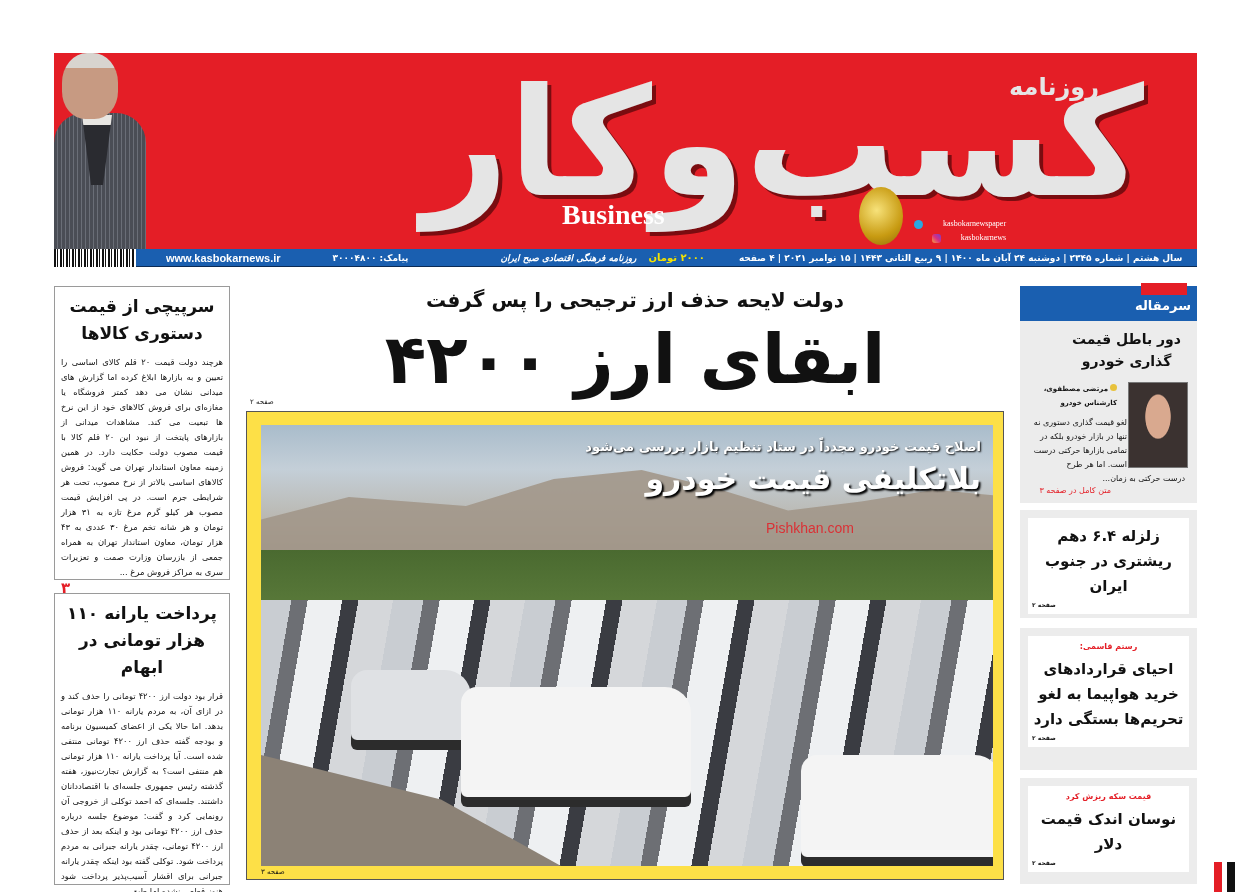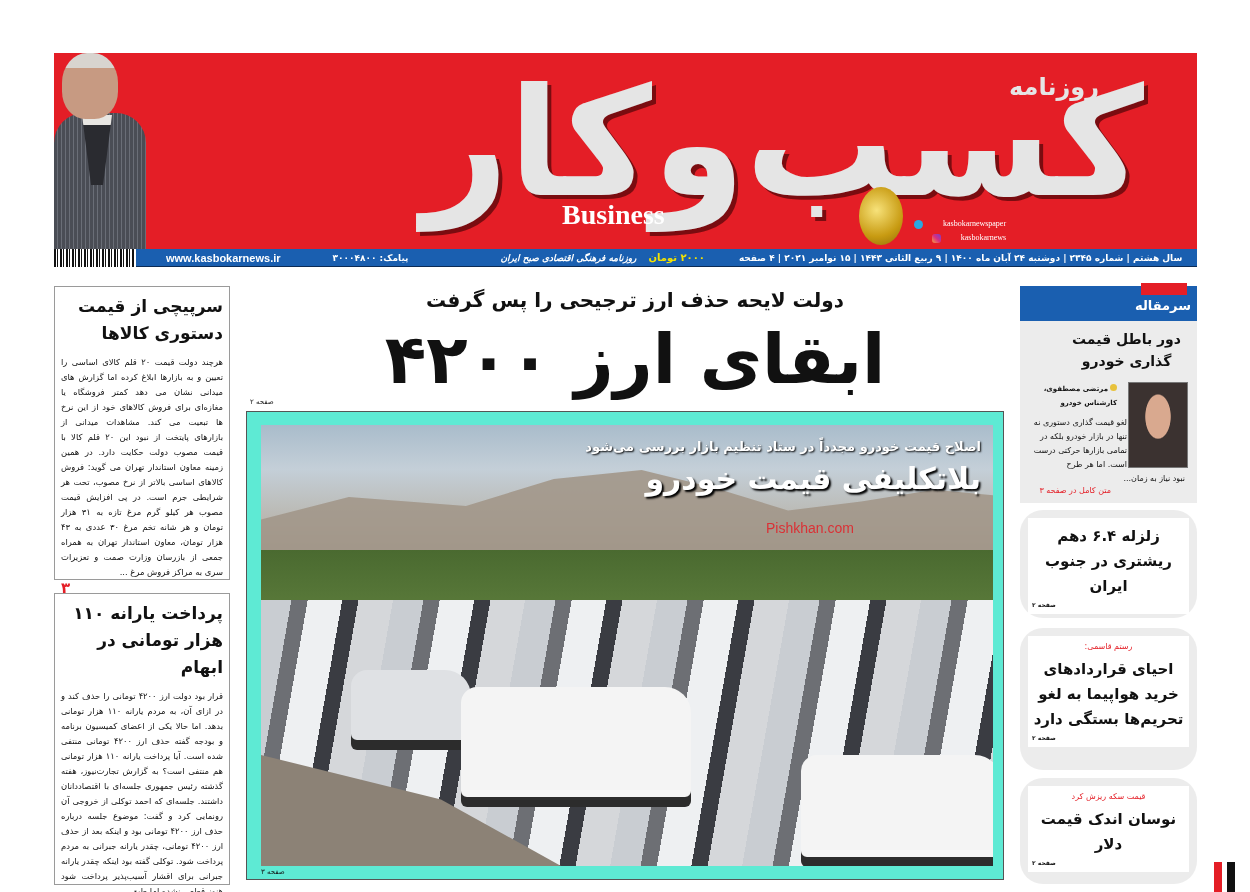--- a/index.html
+++ b/index.html
@@ -30,29 +30,29 @@
   .infobar { position: absolute; left: 54px; top: 249px; width: 1143px; height: 18px; background: #1a5fb0; color: #fff; font-size: 9px; font-weight: bold; display: flex; align-items: center; border-bottom: 1px solid #0b2b55; }
   .barcode { width: 82px; height: 18px; background: repeating-linear-gradient(90deg, #111 0 2px, #fff 2px 3px, #111 3px 4px, #fff 4px 6px); border-right: 1px solid #fff; }
   .infobar .site { margin-left: 30px; font-family: "Liberation Sans", sans-serif; font-size: 11px; }
   .infobar .sms { margin-left: 52px; font-size: 9px; }
   .infobar .tagline { margin-left: 92px; font-size: 9px; font-style: italic; font-family: "DejaVu Serif", serif; }
   .infobar .price { margin-left: 12px; color: #f4e300; font-size: 10px; }
   .infobar .dateline { margin-left: 34px; font-size: 9px; }
 
   
   .side-box { position: absolute; left: 54px; width: 176px; border: 1px solid #9a9a9a; background: #fff; padding: 6px 6px 4px; text-align: right; }
-  .side-box .title { font-size: 17px; font-weight: bold; text-align: right; line-height: 27px; margin-bottom: 8px; }
+  .side-box .title { font-size: 17px; font-weight: bold; text-align: center; line-height: 27px; margin-bottom: 8px; }
   .side-box .body { font-size: 8.4px; line-height: 15px; text-align: justify; text-align-last: right; }
   .side-box .page { color: #e41e26; font-size: 15px; font-weight: bold; text-align: left; line-height: 16px; }
 
   
   .lead-sub { position: absolute; left: 300px; top: 288px; width: 670px; text-align: center; font-size: 20px; font-weight: bold; }
   .lead-main { position: absolute; left: 300px; top: 318px; width: 670px; text-align: center; font-size: 68px; font-weight: bold; line-height: 84px; letter-spacing: -1px; }
   .lead-page { position: absolute; left: 250px; top: 398px; font-size: 7px; }
-  .photo-frame { position: absolute; left: 246px; top: 411px; width: 758px; height: 469px; border: 1px solid #555; background: #5eead4; }
+  .photo-frame { position: absolute; left: 246px; top: 411px; width: 758px; height: 469px; border: 1px solid #555; background: #fde047; }
   .photo { position: absolute; left: 14px; top: 13px; width: 732px; height: 441px; overflow: hidden; background: linear-gradient(#a9bccb 0%, #c4cfd8 10%, #b9b6ae 22%, #9c8f80 30%, #5d6e3b 38%, #4f6633 42%, #8c8c8c 46%, #7a7c80 100%); }
   .photo .mtn { position: absolute; left: 0; top: 45px; width: 100%; height: 90px; background: #a2978a; clip-path: polygon(0 55%, 12% 30%, 28% 40%, 40% 10%, 52% 0, 62% 20%, 72% 45%, 82% 35%, 92% 22%, 100% 28%, 100% 100%, 0 100%); opacity: .9; }
   .photo .trees { position: absolute; left: 0; top: 125px; width: 100%; height: 60px; background: linear-gradient(#4a6a30, #5a7a3a); }
   .photo .lot { position: absolute; left: 0; top: 175px; width: 100%; height: 266px; background: repeating-linear-gradient(100deg, #c9cdd2 0 30px, #6d6f74 30px 46px, #eef0f2 46px 80px, #3a3c42 80px 96px, #d5d7da 96px 130px); }
   .photo .ground { position: absolute; left: 0; top: 330px; width: 300px; height: 111px; background: #8c8276; clip-path: polygon(0 0, 60% 40%, 100% 100%, 0 100%); }
   .photo .car { position: absolute; background: #f4f4f4; border-radius: 16px 26px 6px 6px; box-shadow: inset 0 -10px 0 #2c2c2c; }
   .photo .car.c1 { left: 200px; top: 262px; width: 230px; height: 120px; }
   .photo .car.c2 { left: 540px; top: 330px; width: 200px; height: 112px; }
   .photo .car.c3 { left: 90px; top: 245px; width: 120px; height: 80px; background: #dfe1e4; }
   .photo .headline-1 { position: absolute; right: 12px; top: 14px; font-size: 13px; font-weight: bold; color: #fff; text-shadow: 1px 1px 2px #000; }
@@ -66,23 +66,23 @@
   .editorial .tab .red { position: absolute; right: 10px; top: -3px; width: 46px; height: 12px; background: #e41e26; }
   .editorial .tab .label { position: absolute; right: 6px; top: 12px; color: #fff; font-size: 13px; font-weight: bold; }
   .editorial .title { position: absolute; left: 0; top: 42px; width: 177px; text-align: center; font-size: 14px; font-weight: bold; line-height: 22px; padding-left: 36px; }
   .editorial .author { position: absolute; right: 80px; top: 96px; width: 95px; font-size: 7px; font-weight: bold; text-align: right; line-height: 14px; }
   .editorial .author .dot { display: inline-block; width: 7px; height: 7px; border-radius: 50%; background: #e8c23c; margin-left: 2px; }
   .editorial .avatar { position: absolute; left: 108px; top: 96px; width: 60px; height: 86px; background: radial-gradient(ellipse at 50% 40%, #d9a98f 0 30%, #3b3230 32% 100%); border: 1px solid #777; }
   .editorial .body { position: absolute; right: 70px; top: 130px; width: 100px; font-size: 8px; line-height: 14px; text-align: right; }
   .editorial .tail { position: absolute; right: 12px; top: 188px; font-size: 8px; }
   .editorial .more { position: absolute; right: 86px; top: 200px; font-size: 8px; color: #e41e26; font-weight: normal; }
 
-  .teaser { position: absolute; left: 1020px; width: 177px; background: #ececec; padding: 8px; border-radius: 23px; }
+  .teaser { position: absolute; left: 1020px; width: 177px; background: #ececec; padding: 8px; }
   .teaser .inner { background: #fff; text-align: center; padding: 6px 4px; }
-  .teaser .kicker { color: #e41e26; font-size: 8px; font-weight: normal; margin-bottom: 6px; }
+  .teaser .kicker { color: #e41e26; font-size: 8px; font-weight: bold; margin-bottom: 6px; }
   .teaser .title { font-size: 15px; font-weight: bold; line-height: 25px; }
   .teaser .page { font-size: 6px; font-weight: bold; text-align: left; margin-top: 2px; }
 
   .corner-marks { position: absolute; left: 1214px; top: 862px; display: flex; gap: 5px; }
   .corner-marks span { display: block; width: 8px; height: 30px; }
 </style>
 </head>
 <body>
 
 <div class="masthead">
@@ -149,21 +149,21 @@
 
 <div class="editorial" dir="rtl">
   <div class="tab">
     <div class="red"></div>
     <div class="label">سرمقاله</div>
   </div>
   <div class="title">دور باطل قیمت گذاری خودرو</div>
   <div class="author"><span class="dot"></span><span>مرتضی مصطفوی، کارشناس خودرو</span></div>
   <div class="avatar"></div>
   <div class="body">لغو قیمت گذاری دستوری نه تنها در بازار خودرو بلکه در تمامی بازارها حرکتی درست است. اما هر طرح</div>
-  <div class="tail">نبود نیاز به زمان...</div>
+  <div class="tail">درست حرکتی به زمان...</div>
   <div class="more">متن کامل در صفحه ۳</div>
 </div>
 
 <div class="teaser" dir="rtl" style="top:510px;height:108px;">
   <div class="inner">
     <div class="title">زلزله ۶.۴ دهم ریشتری در جنوب ایران</div>
     <div class="page">صفحه ۲</div>
   </div>
 </div>
 

